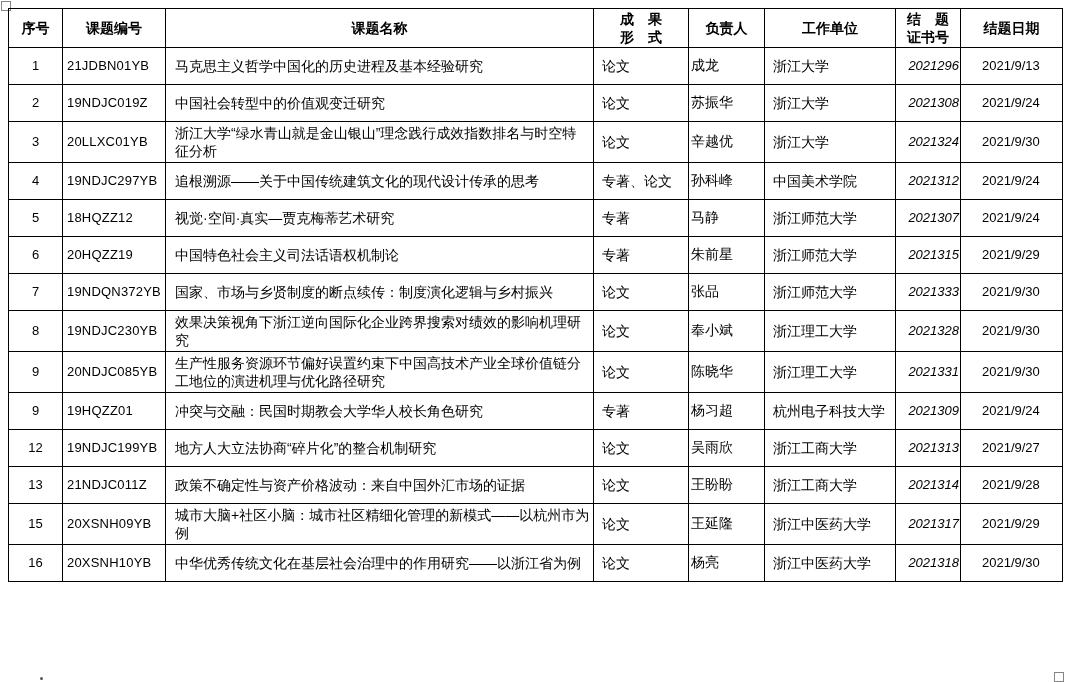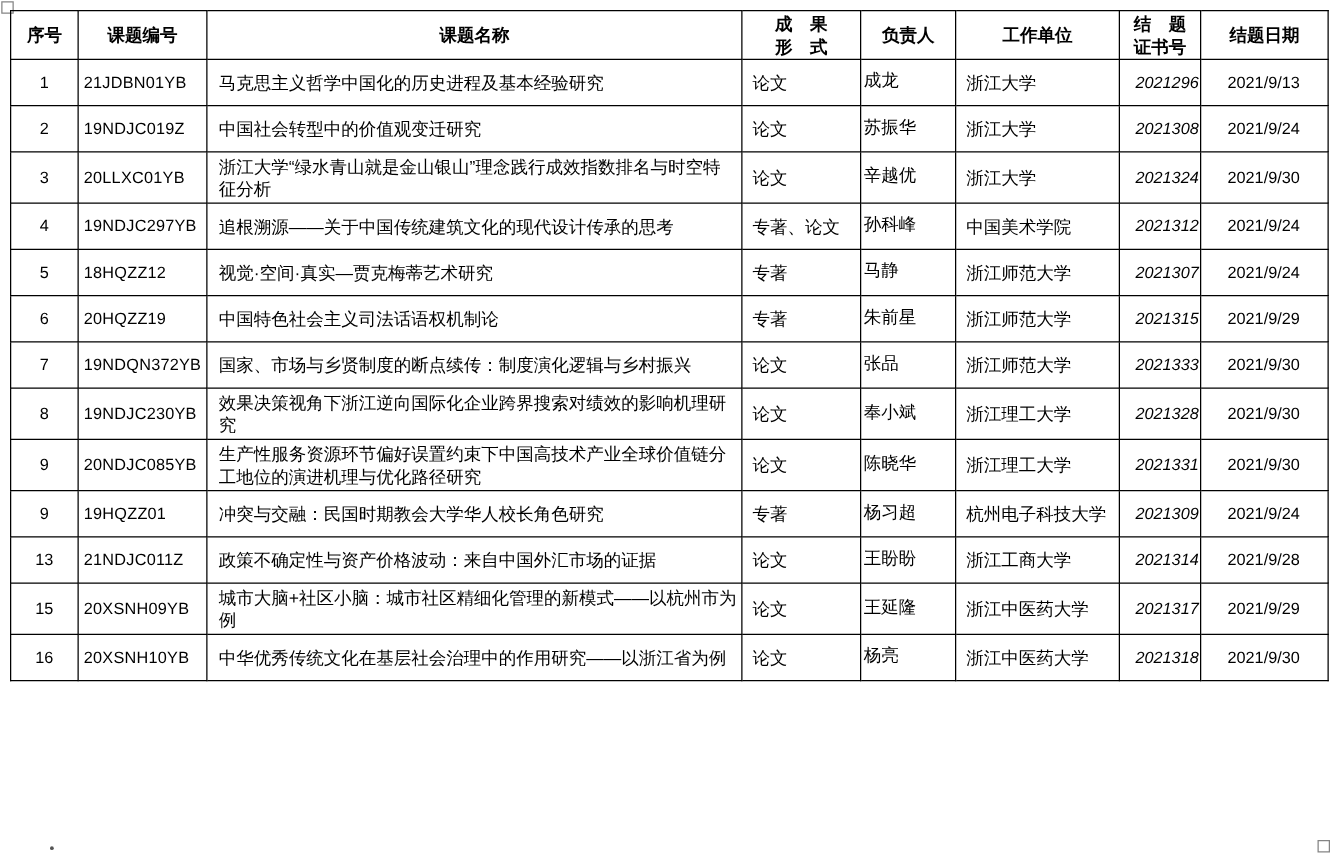--- a/index.html
+++ b/index.html
@@ -195,20 +195,30 @@
           <td class="c0">9</td>
           <td class="c1">19HQZZ01</td>
           <td class="c2">冲突与交融：民国时期教会大学华人校长角色研究</td>
           <td class="c3">专著</td>
           <td class="c4">杨习超</td>
           <td class="c5">杭州电子科技大学</td>
           <td class="c6">2021309</td>
           <td class="c7">2021/9/24</td>
         </tr>
         <tr>
+          <td class="c0">12</td>
+          <td class="c1">19NDJC199YB</td>
+          <td class="c2">地方人大立法协商“碎片化”的整合机制研究</td>
+          <td class="c3">论文</td>
+          <td class="c4">吴雨欣</td>
+          <td class="c5">浙江工商大学</td>
+          <td class="c6">2021313</td>
+          <td class="c7">2021/9/27</td>
+        </tr>
+        <tr>
           <td class="c0">13</td>
           <td class="c1">21NDJC011Z</td>
           <td class="c2">政策不确定性与资产价格波动：来自中国外汇市场的证据</td>
           <td class="c3">论文</td>
           <td class="c4">王盼盼</td>
           <td class="c5">浙江工商大学</td>
           <td class="c6">2021314</td>
           <td class="c7">2021/9/28</td>
         </tr>
         <tr>

